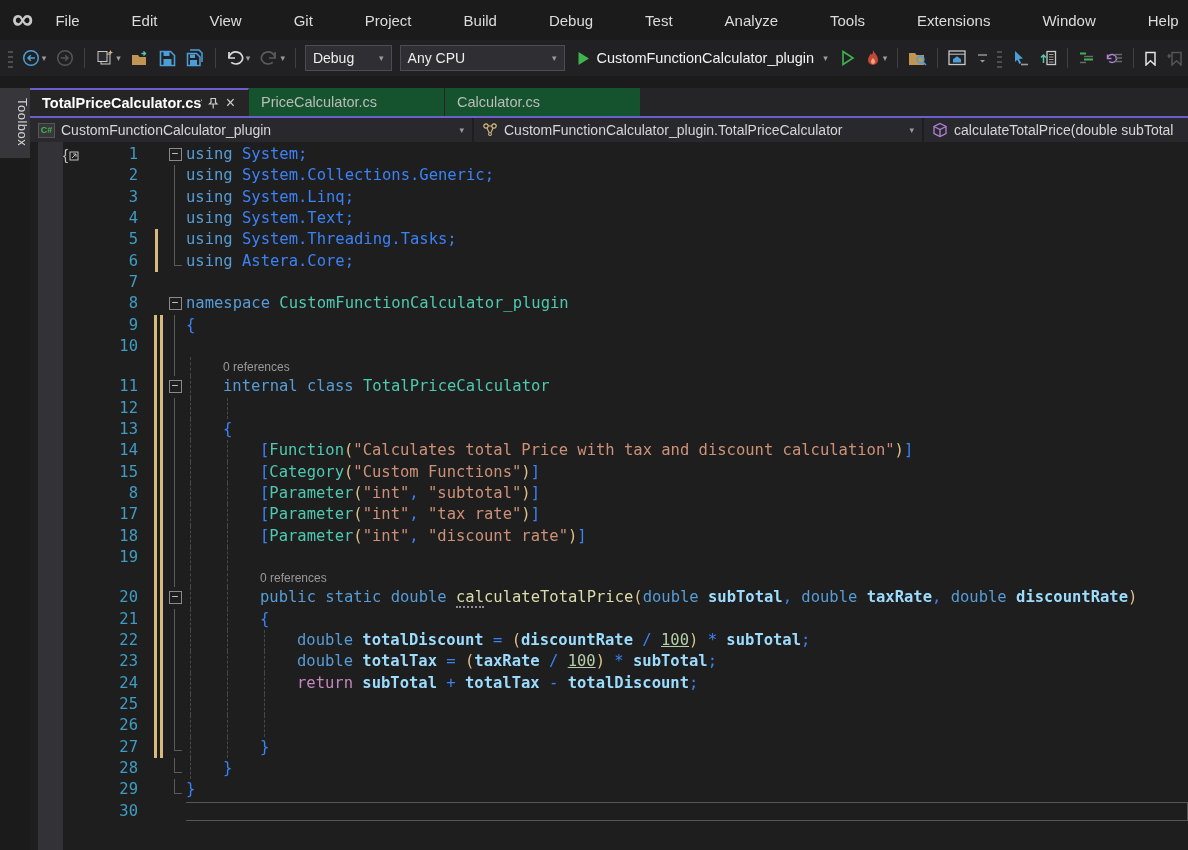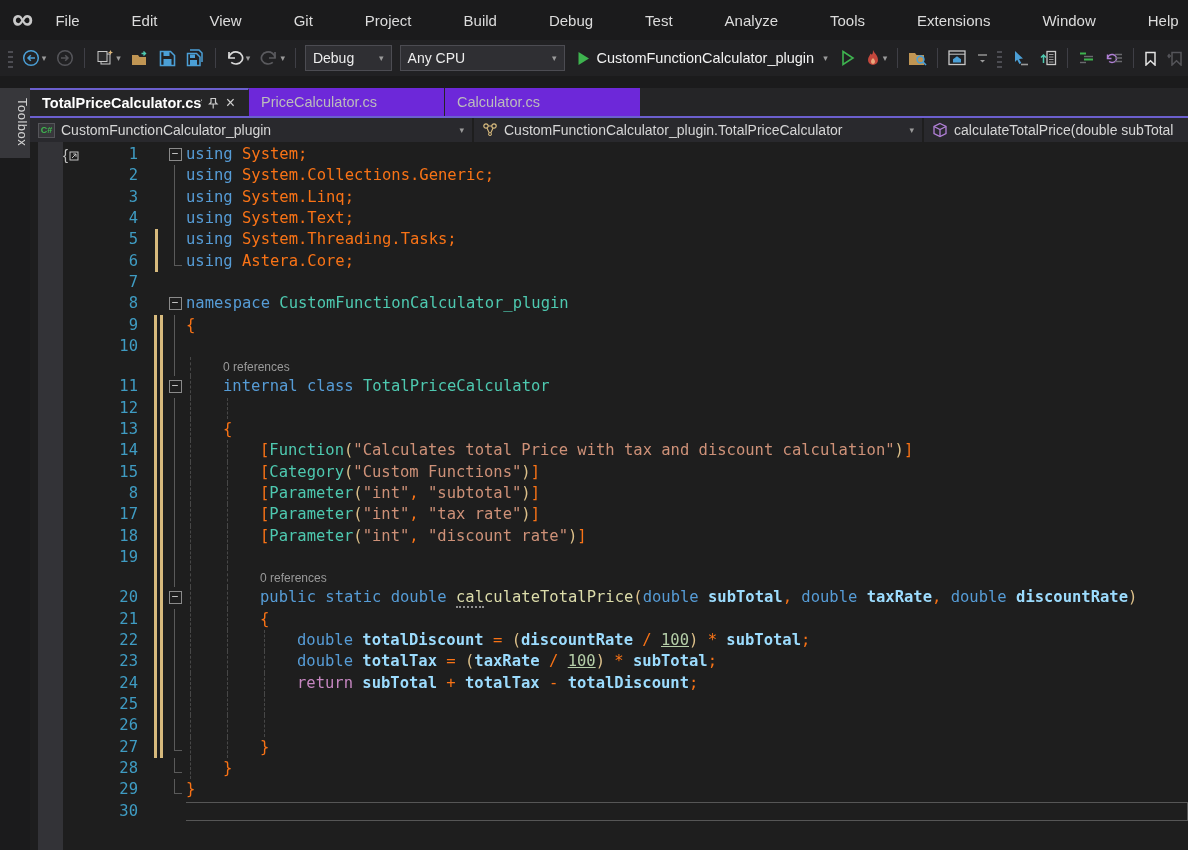--- a/index.html
+++ b/index.html
@@ -36,21 +36,21 @@
 
   
   .workbench { flex:1; display:flex; background:#1B1B1C; overflow:hidden; }
   .side { width:30px; flex:none; background:#1B1B1C; padding-top:12px; }
   .toolbox-tab { width:30px; background:#37373B; color:#D2D2D2; font-size:13px;
                  writing-mode:vertical-rl; padding:10px 0 12px 0; text-align:center; letter-spacing:.5px; }
   .main { flex:1; display:flex; flex-direction:column; padding-top:12px; overflow:hidden; }
 
   
   .tabstrip { height:28px; flex:none; display:flex; background:#252527; }
-  .tab { display:flex; align-items:center; background:#6d28d9; color:#BCBCBC; font-size:14.5px;
+  .tab { display:flex; align-items:center; background:#14532d; color:#BCBCBC; font-size:14.5px;
          padding:0 10px 0 12px; border-right:1px solid #252527; width:196px; overflow:hidden; }
   .tab.active { background:#252526; color:#FFFFFF; border-top:2px solid #6B5FCE; width:219px; }
   .tab.active .tab-label { font-weight:bold; }
   .tab-label { white-space:nowrap; overflow:hidden; flex:1; }
   .tab-pin { margin:0 4px; flex:none; }
   .tab-close { flex:none; font-size:16px; line-height:14px; color:#D0D0D0; padding:0 3px; }
   .accentline { height:2px; flex:none; background:#6B5FCE; }
 
   
   .navbar { height:24px; flex:none; background:#1E1E1E; display:flex; }
@@ -81,21 +81,21 @@
   .fline { position:absolute; left:10px; top:0; bottom:0; width:1px; background:#5A5A5A; }
   .fend  { position:absolute; left:10px; top:0; height:70%; width:8px;
            border-left:1px solid #5A5A5A; border-bottom:1px solid #5A5A5A; }
   .code { flex:1; position:relative; white-space:pre; overflow:hidden; }
   .guide { position:absolute; top:0; bottom:0; border-left:1px dashed #474747; }
   .curline { position:absolute; left:-3px; right:0; top:1px; bottom:1px;
              border:1px solid #565656; border-left:2px solid #A8A8A8; }
   .txt { position:relative; display:inline-block; }
   .txt.lens { font-family:"Liberation Sans", sans-serif; font-size:12px; color:#9A9A9A; }
   .tk-k  { color:#569CD6; }
-  .tk-p  { color:#f97316; }
+  .tk-p  { color:#3b82f6; }
   .tk-t  { color:#4EC9B0; }
   .tk-s  { color:#CE9178; }
   .tk-nu { color:#B5CEA8;text-decoration:underline; }
   .tk-f  { color:#DCDCAA; }
   .tk-fd { color:#DCDCAA; border-bottom:2px dotted #8F8F8F; }
   .tk-v  { color:#9CDCFE; font-weight:bold; }
   .tk-c  { color:#C586C0; }
   .tk-g  { color:#DCC08A; }
 </style>
 </head>

